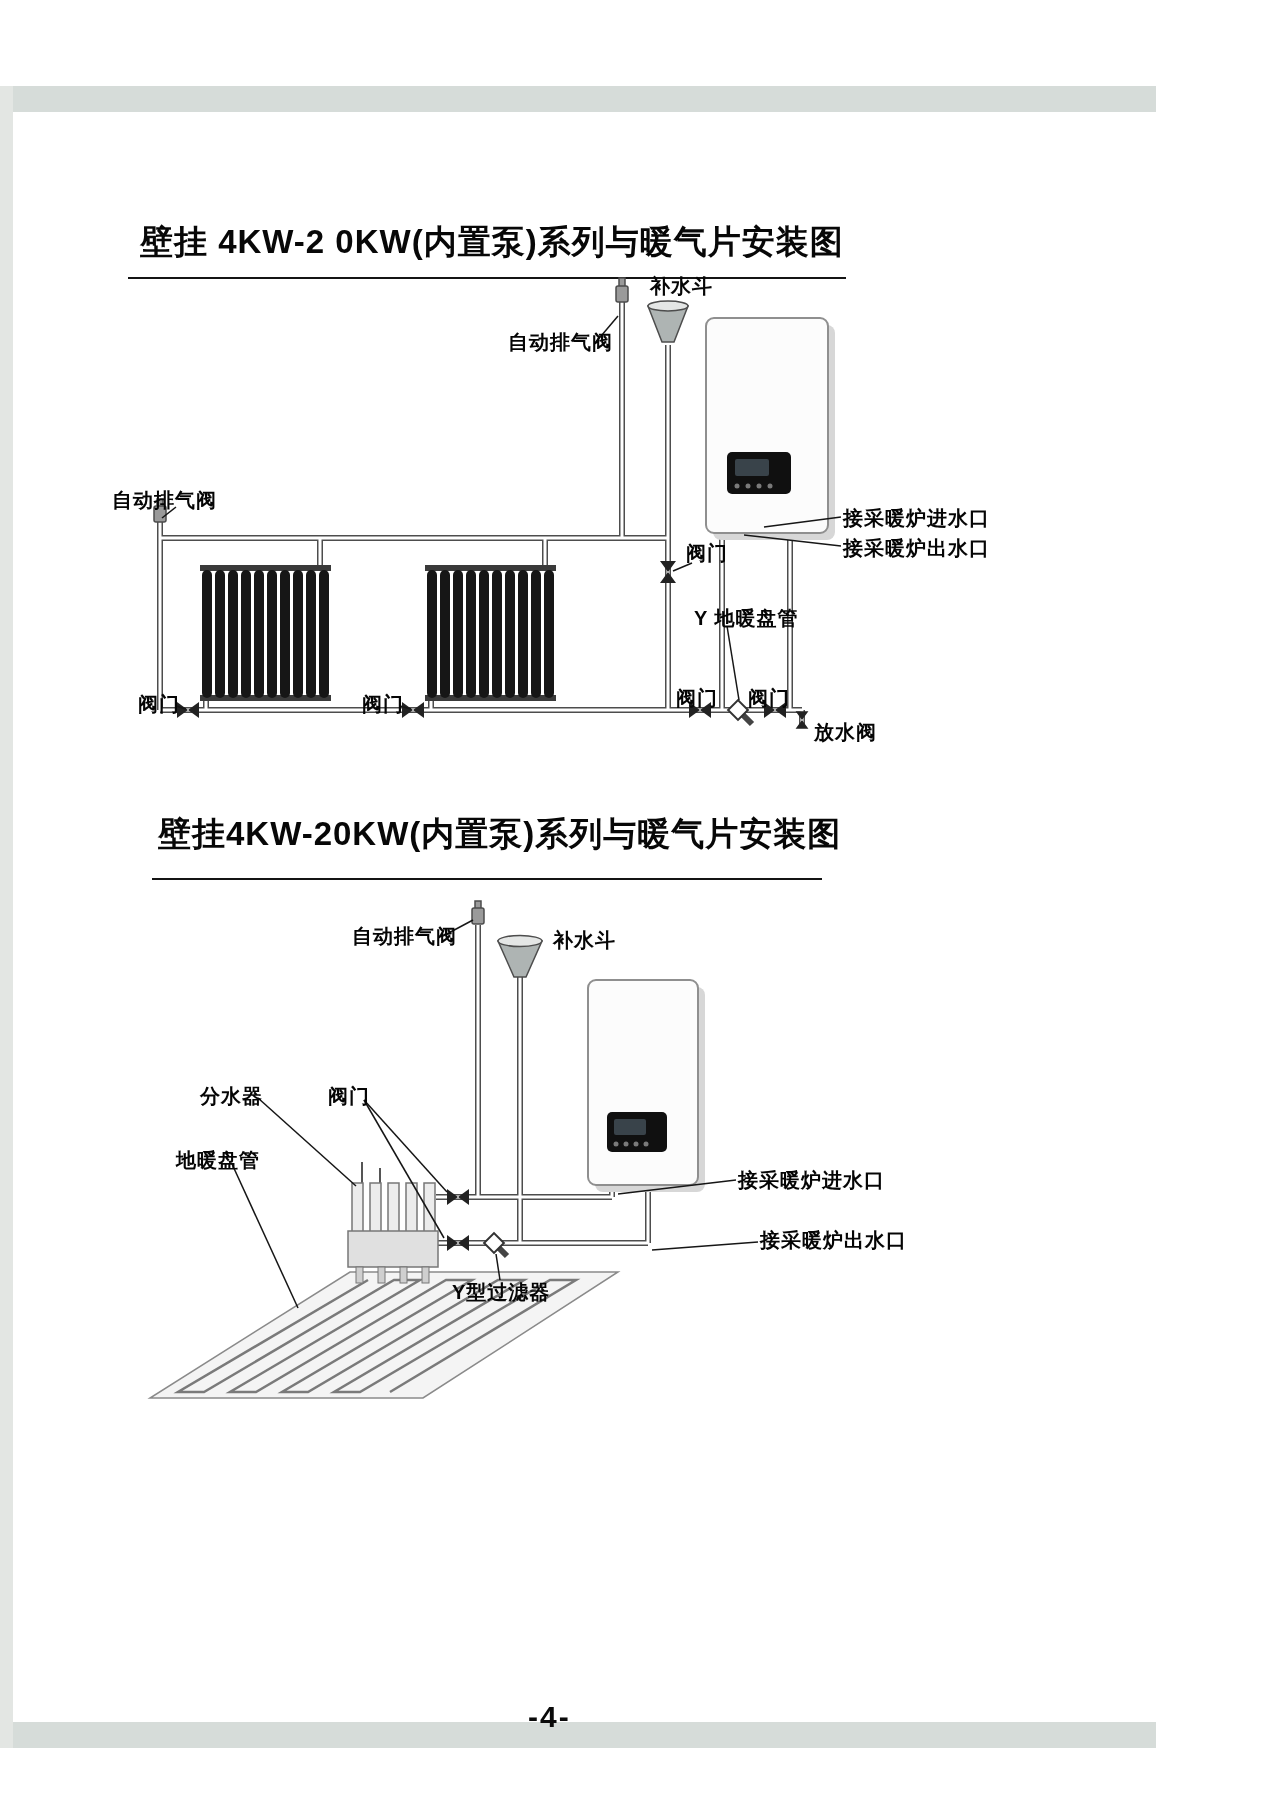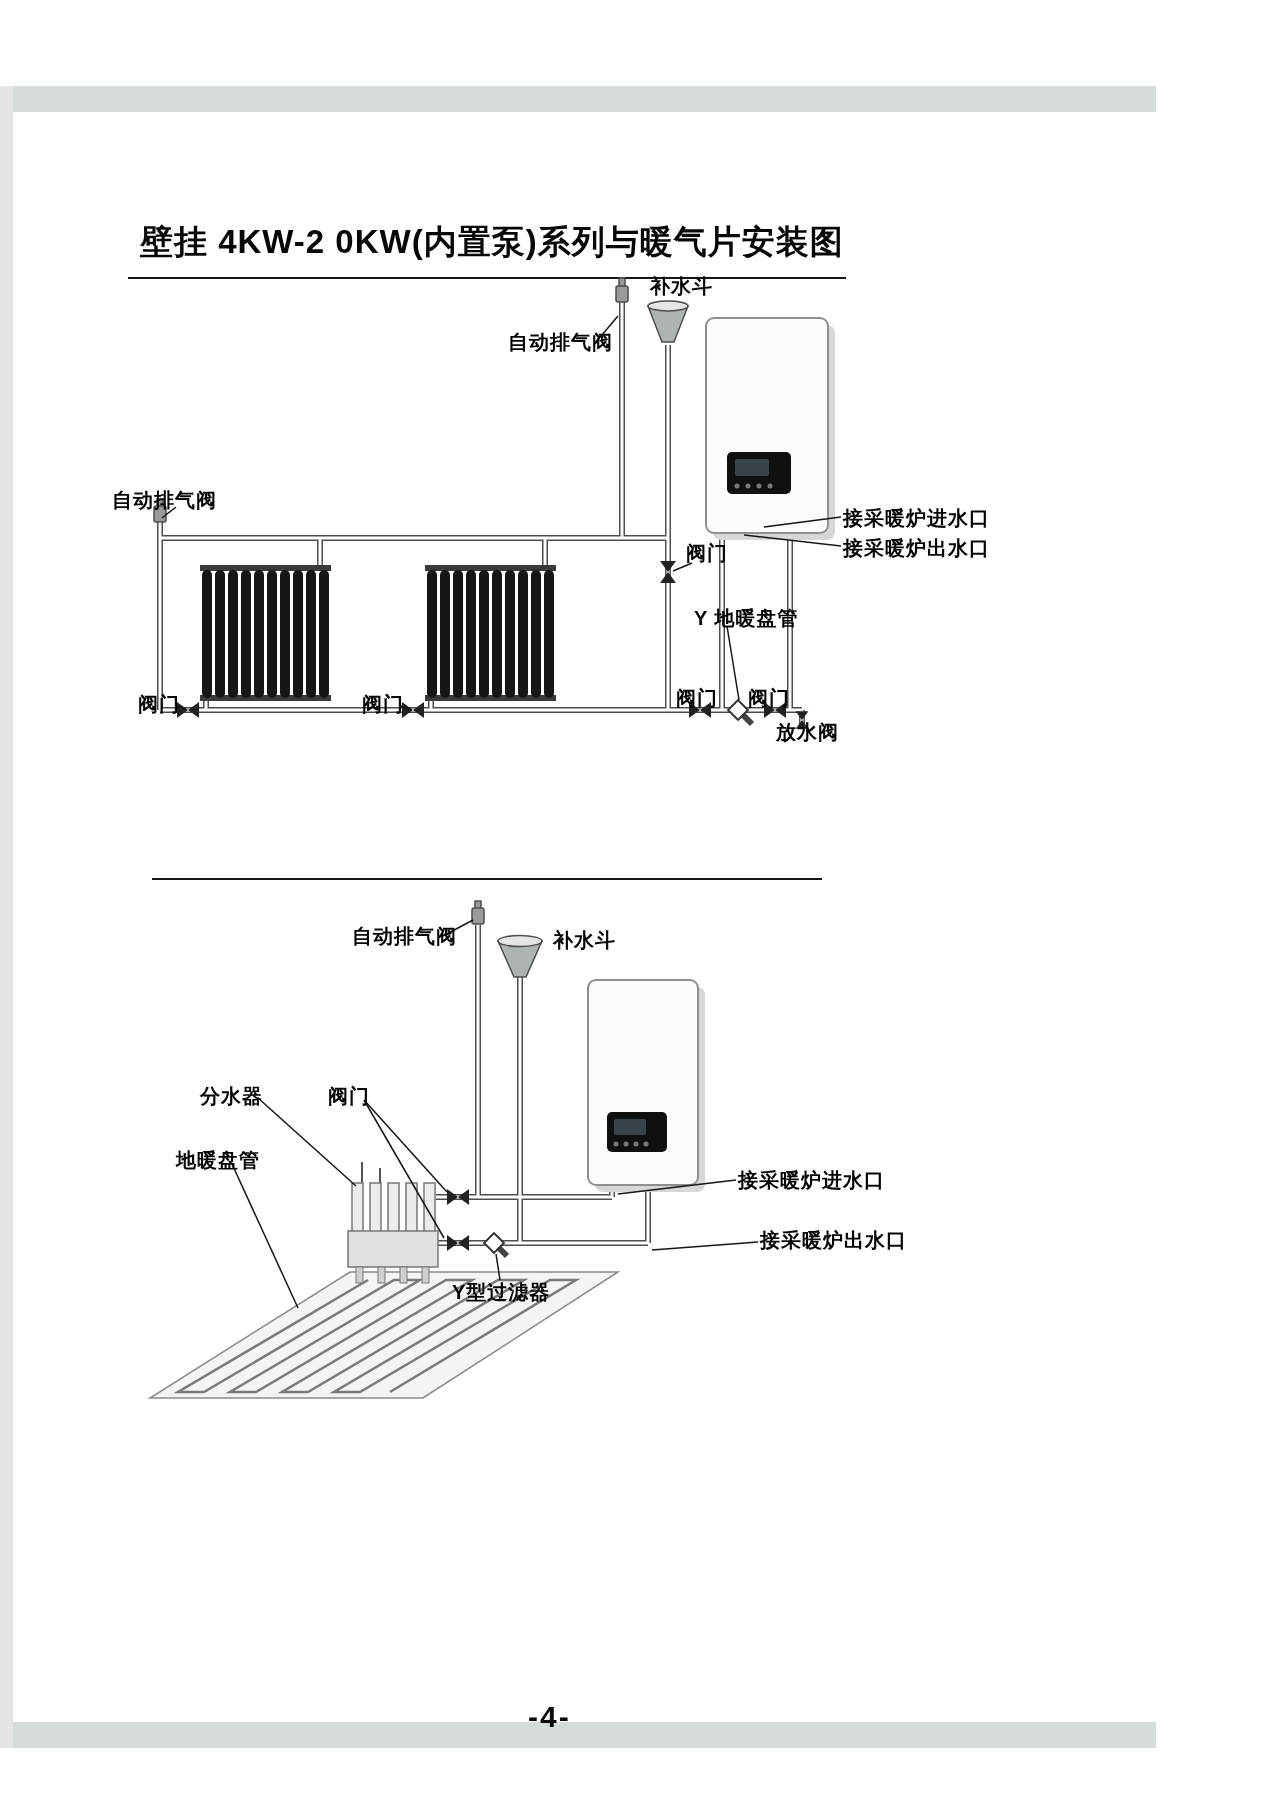--- a/index.html
+++ b/index.html
@@ -62,20 +62,21 @@
 
 <div class="page">
 
   <div class="decor bar-top"></div>
   <div class="decor bar-right"></div>
   <div class="decor bar-left"></div>
   <div class="decor bar-bottom"></div>
 
   <div class="title title-1">壁挂 4KW-2 0KW(内置泵)系列与暖气片安装图</div>
   <div class="rule rule-1"></div>
+  <div class="title title-2">壁挂4KW-20KW(内置泵)系列与暖气片安装图</div>
   <div class="rule rule-2"></div>
 
   <svg class="diagram-canvas" width="1276" height="1793" viewBox="0 0 1276 1793">
     <defs>
       <g id="bowtieH">
         <path d="M-11 -8 L0 0 L-11 8 Z M11 -8 L0 0 L11 8 Z"></path>
       </g>
     </defs>
 
     <g>
@@ -241,21 +242,21 @@
   <div class="lbl" style="left:508px;top:332px">自动排气阀</div>
   <div class="lbl" style="left:112px;top:490px">自动排气阀</div>
   <div class="lbl" style="left:843px;top:508px">接采暖炉进水口</div>
   <div class="lbl" style="left:843px;top:538px">接采暖炉出水口</div>
   <div class="lbl" style="left:686px;top:543px">阀门</div>
   <div class="lbl" style="left:694px;top:608px">Y 地暖盘管</div>
   <div class="lbl" style="left:138px;top:694px">阀门</div>
   <div class="lbl" style="left:362px;top:694px">阀门</div>
   <div class="lbl" style="left:676px;top:688px">阀门</div>
   <div class="lbl" style="left:748px;top:688px">阀门</div>
-  <div class="lbl" style="left:776px;top:722px">放水阀</div>
+  <div class="lbl" style="left:814px;top:722px">放水阀</div>
 
   <div class="lbl" style="left:352px;top:926px">自动排气阀</div>
   <div class="lbl" style="left:553px;top:930px">补水斗</div>
   <div class="lbl" style="left:200px;top:1086px">分水器</div>
   <div class="lbl" style="left:328px;top:1086px">阀门</div>
   <div class="lbl" style="left:176px;top:1150px">地暖盘管</div>
   <div class="lbl" style="left:452px;top:1282px">Y型过滤器</div>
   <div class="lbl" style="left:738px;top:1170px">接采暖炉进水口</div>
   <div class="lbl" style="left:760px;top:1230px">接采暖炉出水口</div>
 

